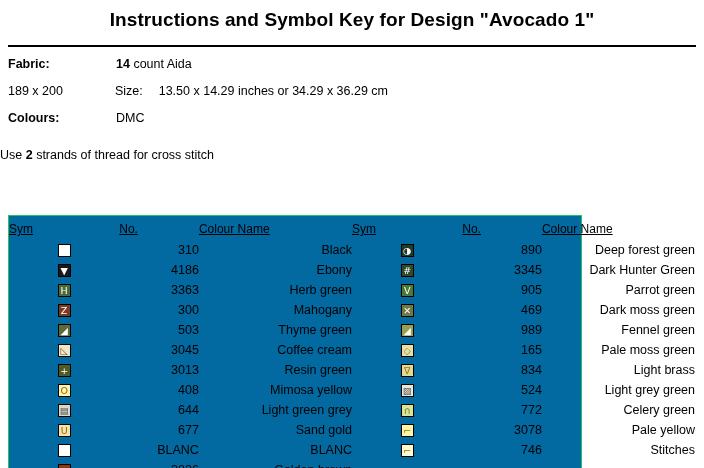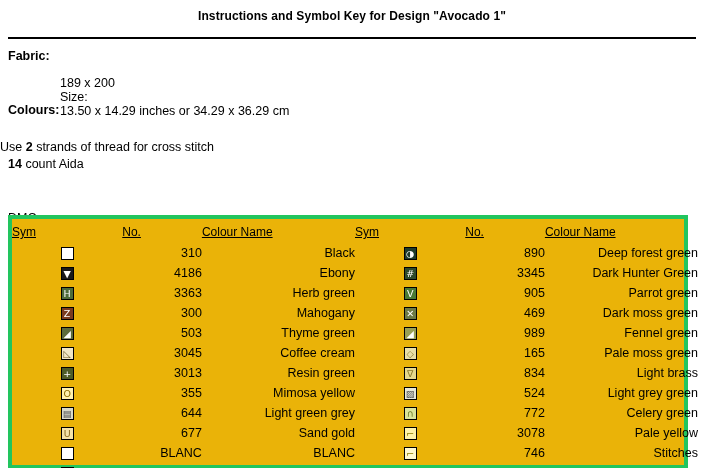--- a/index.html
+++ b/index.html
@@ -18,37 +18,36 @@
   }
   .page {
     position: relative;
     width: 704px;
     height: 468px;
     box-sizing: border-box;
   }
   .title {
     text-align: center;
     font-weight: bold;
-    font-size: 12px;
+    font-size: 19px;
     margin: 9px 0 0 0;
     letter-spacing: 0.1px;
   }
   .rule {
     border-top: 2px solid #000;
     margin: 14px 8px 0 8px;
   }
   .info {
     margin: 0 0 0 8px;
     padding-top: 10px;
   }
   .info-row {
     display: flex;
     align-items: baseline;
     height: 27px;
-    flex-direction: column;
   }
   .lbl {
     font-weight: bold;
     width: 108px;
     flex: 0 0 108px;
   }
   .val {
     white-space: nowrap;
   }
   .val b { font-weight: bold; }
@@ -61,25 +60,25 @@
     margin-left: 16px;
     white-space: nowrap;
   }
   .use-line {
     margin: 10px 0 0 0;
   }
   .key-box {
     position: absolute;
     left: 8px;
     top: 206px;
-    width: 680px;
+    width: 574px;
     height: 254px;
-    border: 4px solid #22c55e;
-    box-sizing: border-box;
-    background: #eab308;
+    border: 1px solid #22c55e;
+    box-sizing: border-box;
+    background: #0369a1;
   }
   .key-inner {
     display: flex;
     padding: 6px 0 0 0;
     height: 100%;
     box-sizing: border-box;
   }
   .col {
     width: 343px;
     flex: 0 0 343px;
@@ -214,21 +213,21 @@
                 <td class="c-no">3045</td>
                 <td class="c-name">Coffee cream</td>
               </tr>
               <tr>
                 <td class="c-sym"><span class="swatch" style="background: rgb(79, 92, 40); color: rgb(255, 255, 255);"><span>+</span></span></td>
                 <td class="c-no">3013</td>
                 <td class="c-name">Resin green</td>
               </tr>
               <tr>
                 <td class="c-sym"><span class="swatch" style="background: rgb(255, 242, 176); color: rgb(138, 106, 0);"><span>O</span></span></td>
-                <td class="c-no">355</td>
+                <td class="c-no">408</td>
                 <td class="c-name">Mimosa yellow</td>
               </tr>
               <tr>
                 <td class="c-sym"><span class="swatch" style="background: rgb(217, 217, 201); color: rgb(85, 85, 85);"><span>▤</span></span></td>
                 <td class="c-no">644</td>
                 <td class="c-name">Light green grey</td>
               </tr>
               <tr>
                 <td class="c-sym"><span class="swatch" style="background: rgb(245, 227, 168); color: rgb(138, 106, 32);"><span>U</span></span></td>
                 <td class="c-no">677</td>

